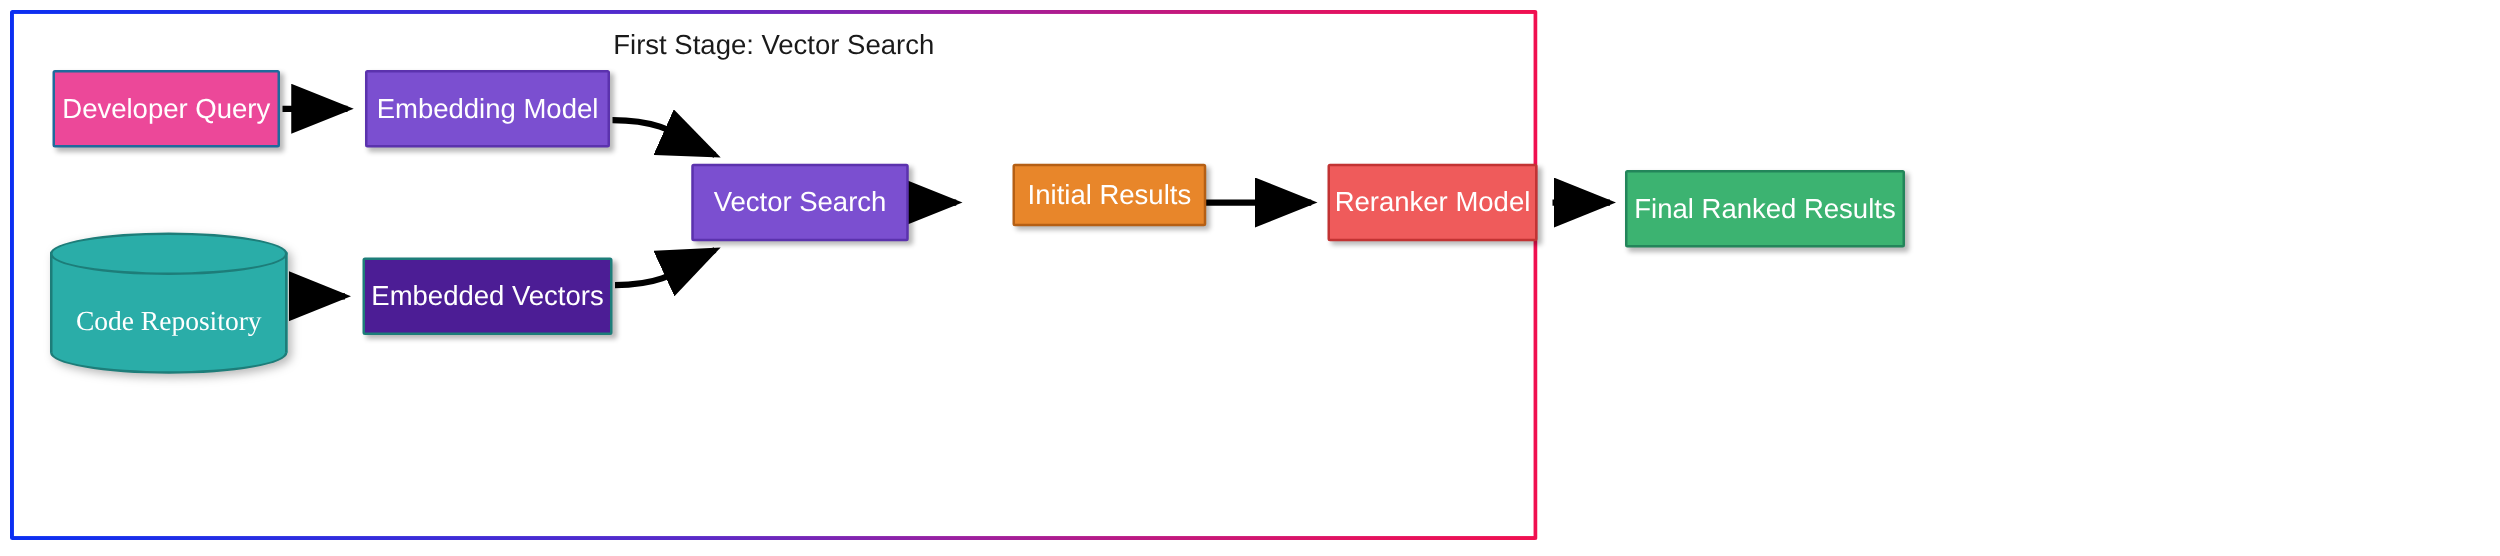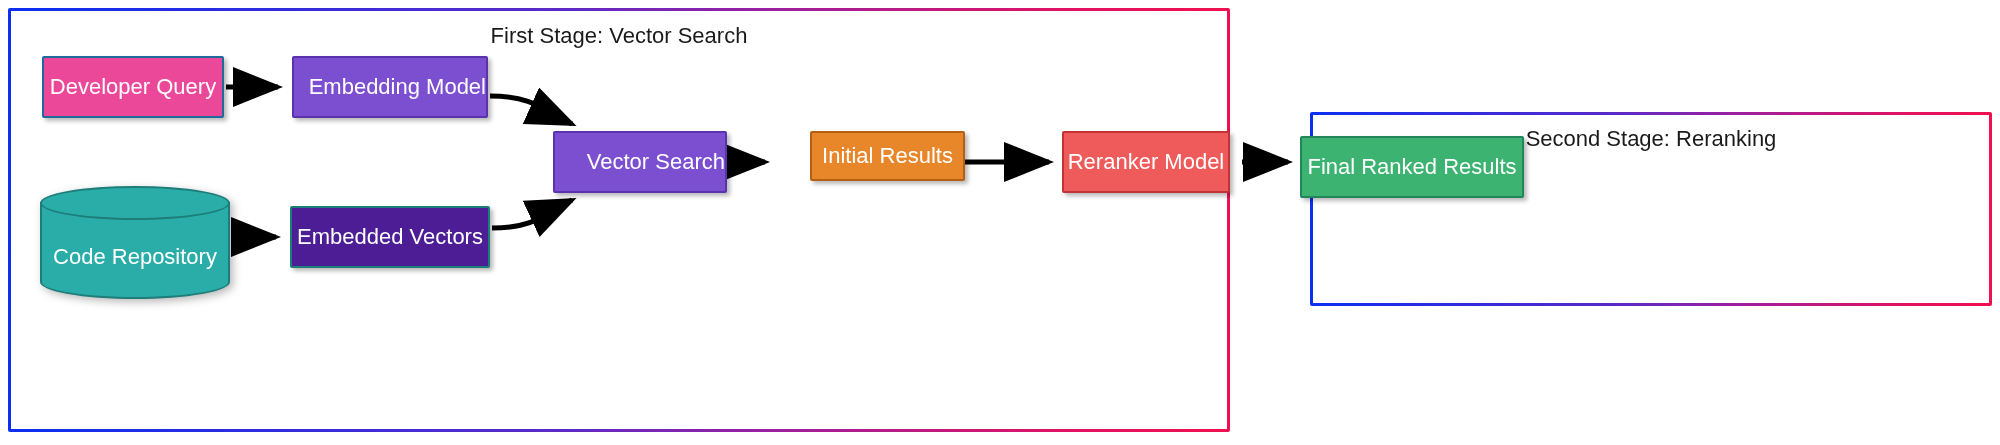--- a/index.html
+++ b/index.html
@@ -62,21 +62,21 @@
     line-height: 1.15;
     border-style: solid;
     border-width: 2px;
     border-radius: 2px;
     box-shadow: 3px 3px 4px rgba(0,0,0,0.28);
     font-family: "Liberation Sans", sans-serif;
     white-space: nowrap;
   }
 
   .node-blue   { background: #ec4899; border-color: #1f6a9c; }
-  .node-purple { background: #7b4fd0; border-color: #5b32ad; justify-content: flex-end; }
+  .node-purple { background: #7b4fd0; border-color: #5b32ad; }
   .node-teal   { background: #4c1d95; border-color: #1d7d79; }
   .node-orange { background: #e8862a; border-color: #b55f14; }
   .node-red    { background: #ef5b5b; border-color: #c23333; }
   .node-green  { background: #3cb371; border-color: #23855a; }
 
   #node-developer-query { left: 42px;   top: 56px;  width: 182px; height: 62px; }
   #node-embedding-model { left: 292px;  top: 56px;  width: 196px; height: 62px; }
   #node-vector-search   { left: 553px;  top: 131px; width: 174px; height: 62px; }
   #node-initial-results { left: 778px;  top: 131px; width: 155px; height: 50px; margin-left: 32px; }
   #node-embedded-vectors{ left: 290px;  top: 206px; width: 200px; height: 62px; }
@@ -124,21 +124,21 @@
     border: 2px solid #1d7d79;
     border-radius: 50%;
   }
   #node-code-repository .cyl-label {
     position: absolute;
     left: 0; right: 0;
     top: 58px;
     text-align: center;
     color: #ffffff;
     font-size: 22px;
-    font-family: Liberation Sans, sans-serif;
+    font-family: Liberation Serif, serif;
     white-space: nowrap;
   }
 
   
   #edges {
     position: absolute;
     left: 0;
     top: 0;
     width: 2000px;
     height: 445px;
@@ -147,23 +147,20 @@
 </style>
 </head>
 <body>
 
 <div id="canvas">
 
   <div class="stage" id="stage-first">
     <div class="stage-title">First Stage: Vector Search</div>
   </div>
 
-  <div class="stage" id="stage-second">
-    <div class="stage-title">Second Stage: Reranking</div>
-  </div>
 
   <svg id="edges" width="2000" height="445" viewBox="0 0 2000 445" xmlns="http://www.w3.org/2000/svg">
     <defs>
       <marker id="arrowhead" markerWidth="10" markerHeight="8" refX="9" refY="4" orient="auto" markerUnits="strokeWidth">
         <path d="M0,0 L10,4 L0,8 z" fill="#000000"></path>
       </marker>
     </defs>
 
     <g>
       <line x1="226" y1="87" x2="278" y2="87" stroke="#000000" stroke-width="5" marker-end="url(#arrowhead)"></line>

